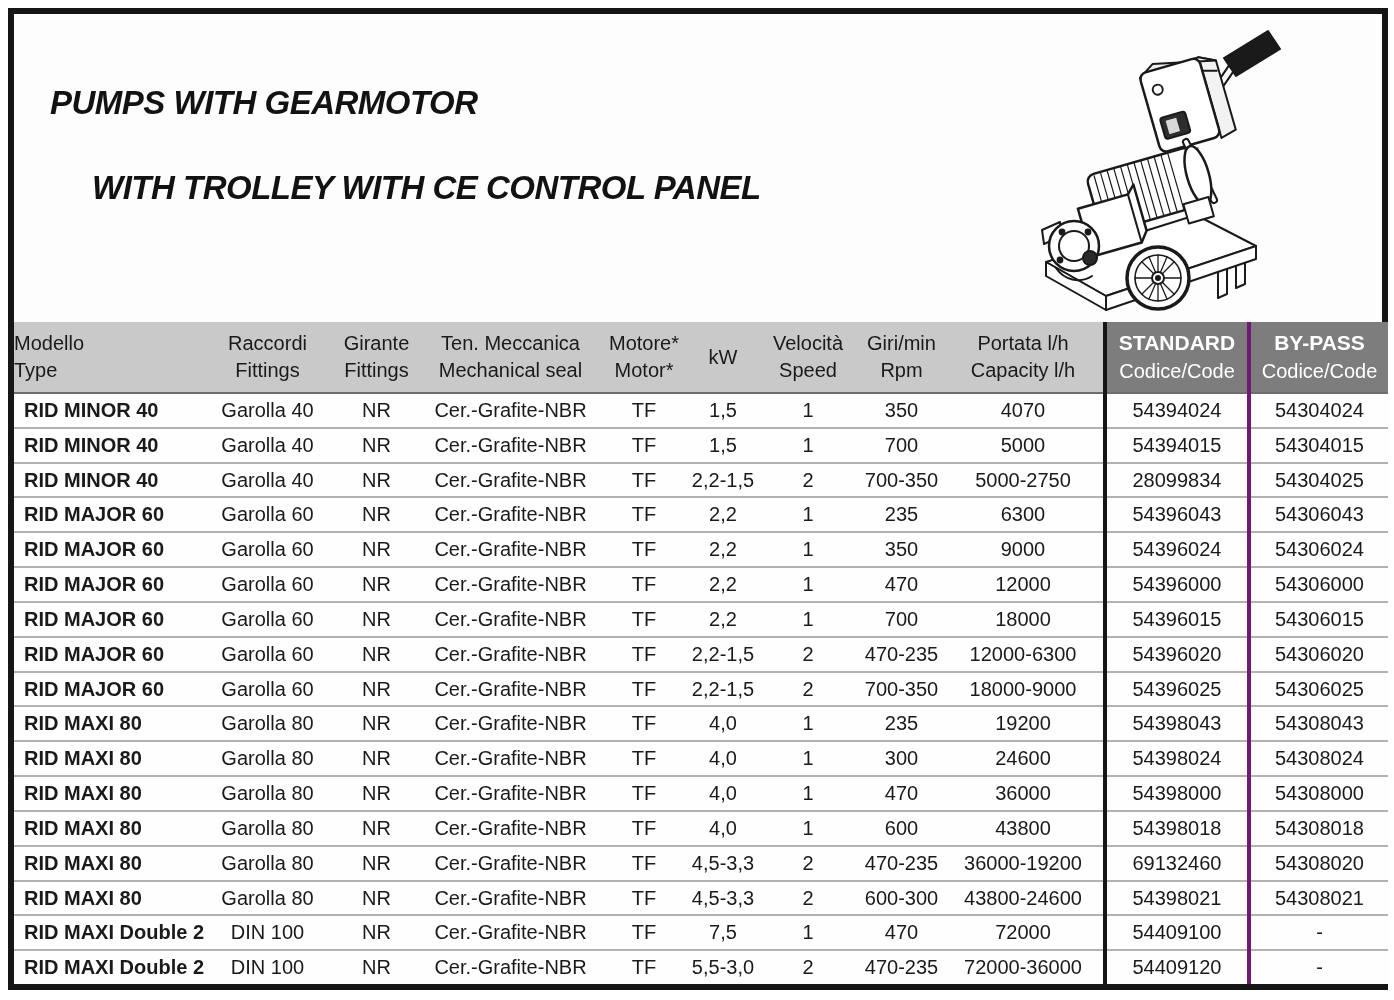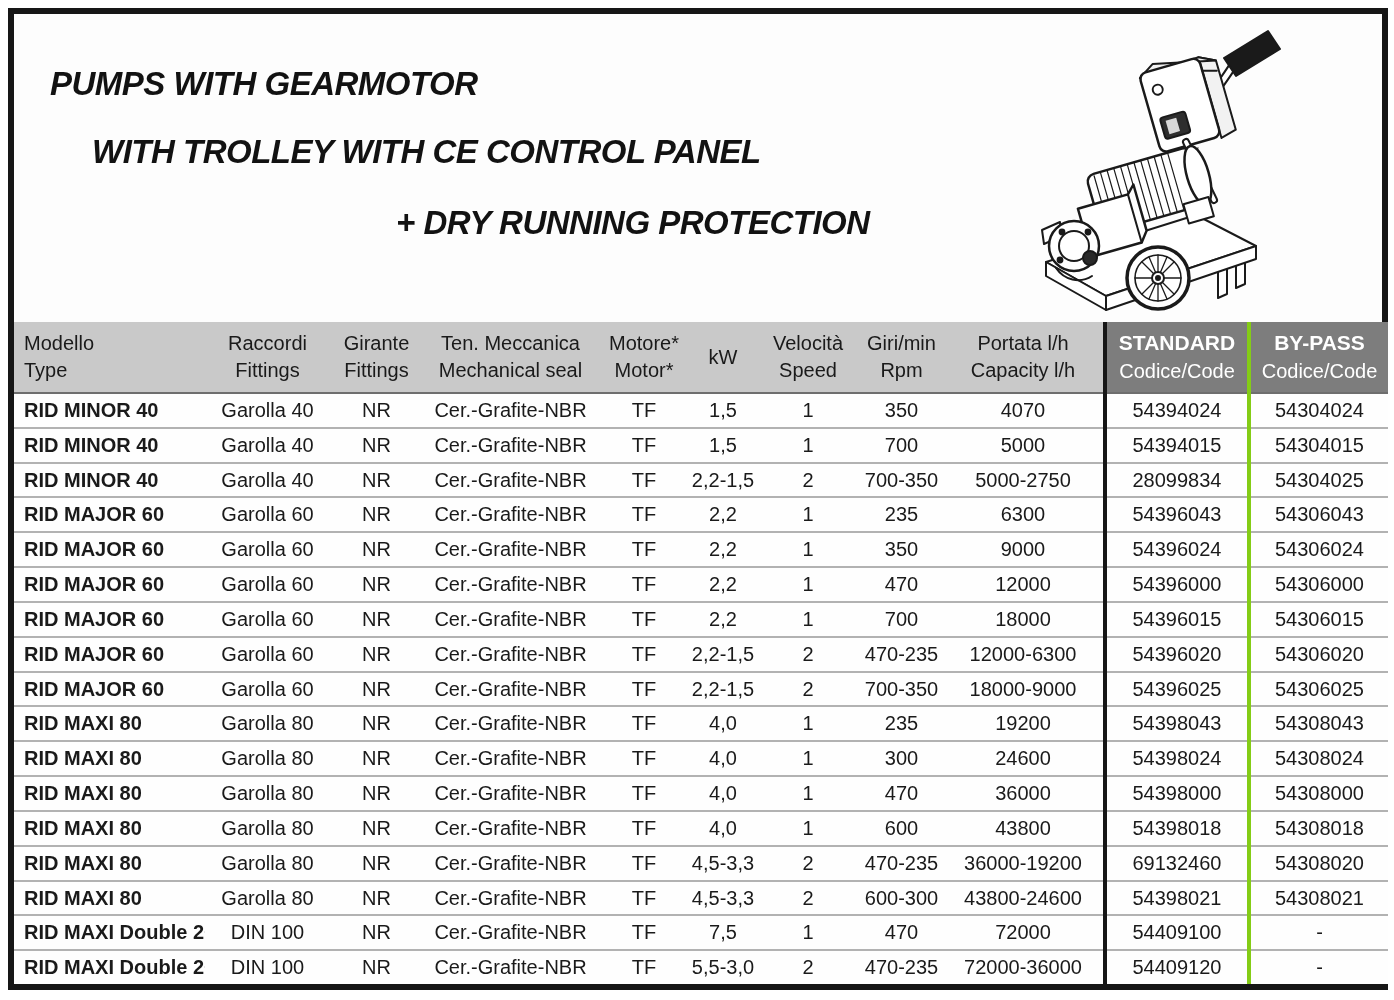--- a/index.html
+++ b/index.html
@@ -8,75 +8,74 @@
     font-family:"Liberation Sans", sans-serif;color:#1a1a1a;position:relative;
   }
   .frame{
     position:absolute;left:8px;top:8px;width:1380px;height:982px;
     border:6px solid #161616;box-sizing:border-box;background:#fdfdfd;
     display:flex;flex-direction:column;
   }
   
   .title-block{
     position:relative;height:308px;flex:0 0 308px;box-sizing:border-box;
-    padding-top:53px;
+    padding-top:72px;
   }
   .title-line{
     font-weight:bold;font-style:italic;font-size:33px;letter-spacing:-0.5px;
     line-height:1.0;color:#121212;white-space:nowrap;
   }
   .t1{margin-left:36px;}
-  .t2{margin-left:78px;margin-top:35px;}
+  .t2{margin-left:78px;margin-top:52px;}
   .t3{margin-left:382px;margin-top:38px;}
   .illustration{
     position:absolute;top:4px;right:78px;width:276px;height:300px;
   }
   
   table{
     width:100%;height:662px;border-collapse:collapse;table-layout:fixed;
     font-size:20px;
   }
   thead th{
     height:70px;vertical-align:middle;font-weight:normal;padding:0;
     border-bottom:2px solid #6e6e6e;
   }
   th.light{background:#c9c9c9;color:#1a1a1a;}
   th.dark{background:#7d7d7d;color:#ffffff;margin-top:43px;}
   th .h1,th .h2{line-height:1.35;text-align:center;}
   th.dark .h1{font-weight:bold;font-size:21px;}
   th.col-model{text-align:left;}
-  th.col-model .h1,th.col-model .h2{text-align:left;padding-left:10px;}
+  th.col-model .h1,th.col-model .h2{text-align:left;}
   tbody td{
     text-align:center;vertical-align:middle;
     border-top:2px solid #b2b2b2;background:#fefefe;
     white-space:nowrap;overflow:hidden;
   }
   tbody tr:first-child td{border-top:none;}
   td.col-model{text-align:left;padding-left:10px;font-weight:bold;font-size:20px;margin-left:8px;}
   .col-model{width:191px;}
   .col-fittings{width:125px;}
   .col-impeller{width:93px;}
   .col-seal{width:175px;}
   .col-motor{width:92px;}
   .col-kw{width:66px;margin-left:32px;}
   .col-speed{width:104px;}
   .col-rpm{width:83px;}
   .col-capacity{width:160px;}
   .col-standard{width:140px;border-left:4px solid #161616;}
-  .col-bypass{width:137px;border-left:4px solid #84cc16;}
+  .col-bypass{width:137px;border-left:4px solid #701a75;}
 </style>
 </head>
 <body>
 
 <div class="frame">
 
   <div class="title-block">
     <div class="title-line t1">PUMPS WITH GEARMOTOR</div>
     <div class="title-line t2">WITH TROLLEY WITH CE CONTROL PANEL</div>
-    <div class="title-line t3">+ DRY RUNNING PROTECTION</div>
 
     <svg class="illustration" viewBox="0 0 276 300" xmlns="http://www.w3.org/2000/svg" fill="none" stroke="#1a1a1a" stroke-width="2" stroke-linejoin="round" stroke-linecap="round">
 
       <path d="M206,46 C196,62 184,78 172,94 L160,120" stroke-width="9"></path>
       <path d="M206,46 C196,62 184,78 172,94 L160,120" stroke="#ffffff" stroke-width="5"></path>
 
       <path d="M196,40 L240,13 L252,31 L208,58 Z" fill="#1a1a1a"></path>
 
       <g transform="rotate(-16 152 84)">
         <path d="M182,46 L198,54 L198,126 L182,130 Z" fill="#f2f2f2"></path>

